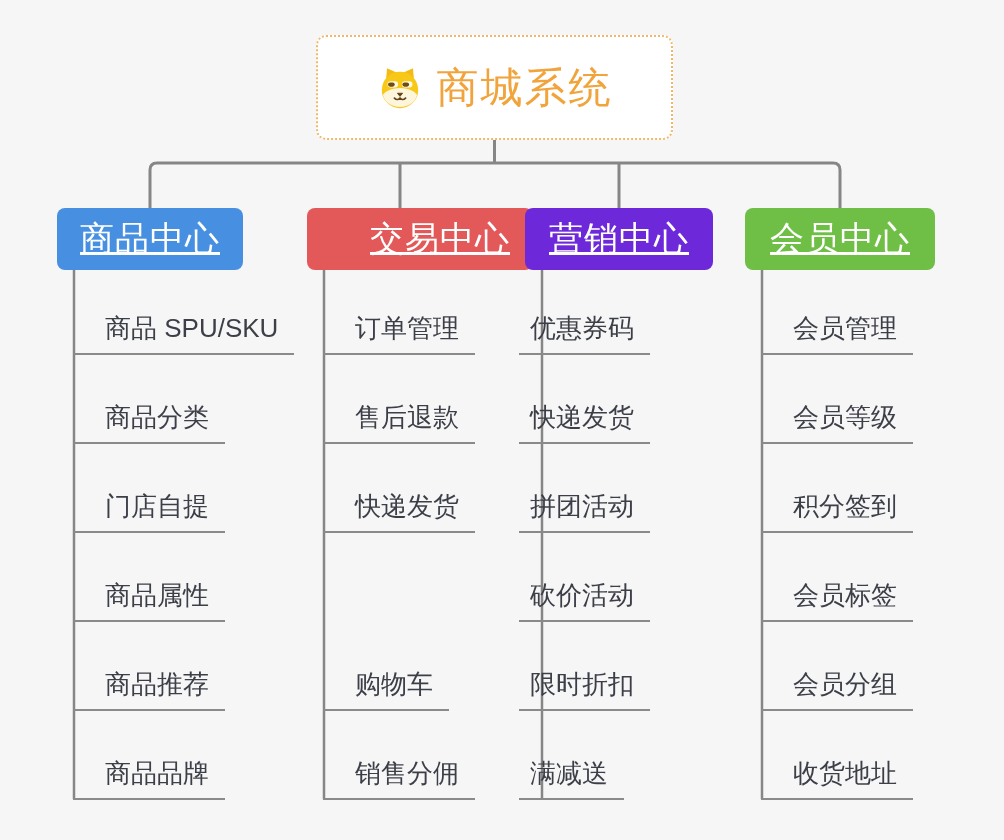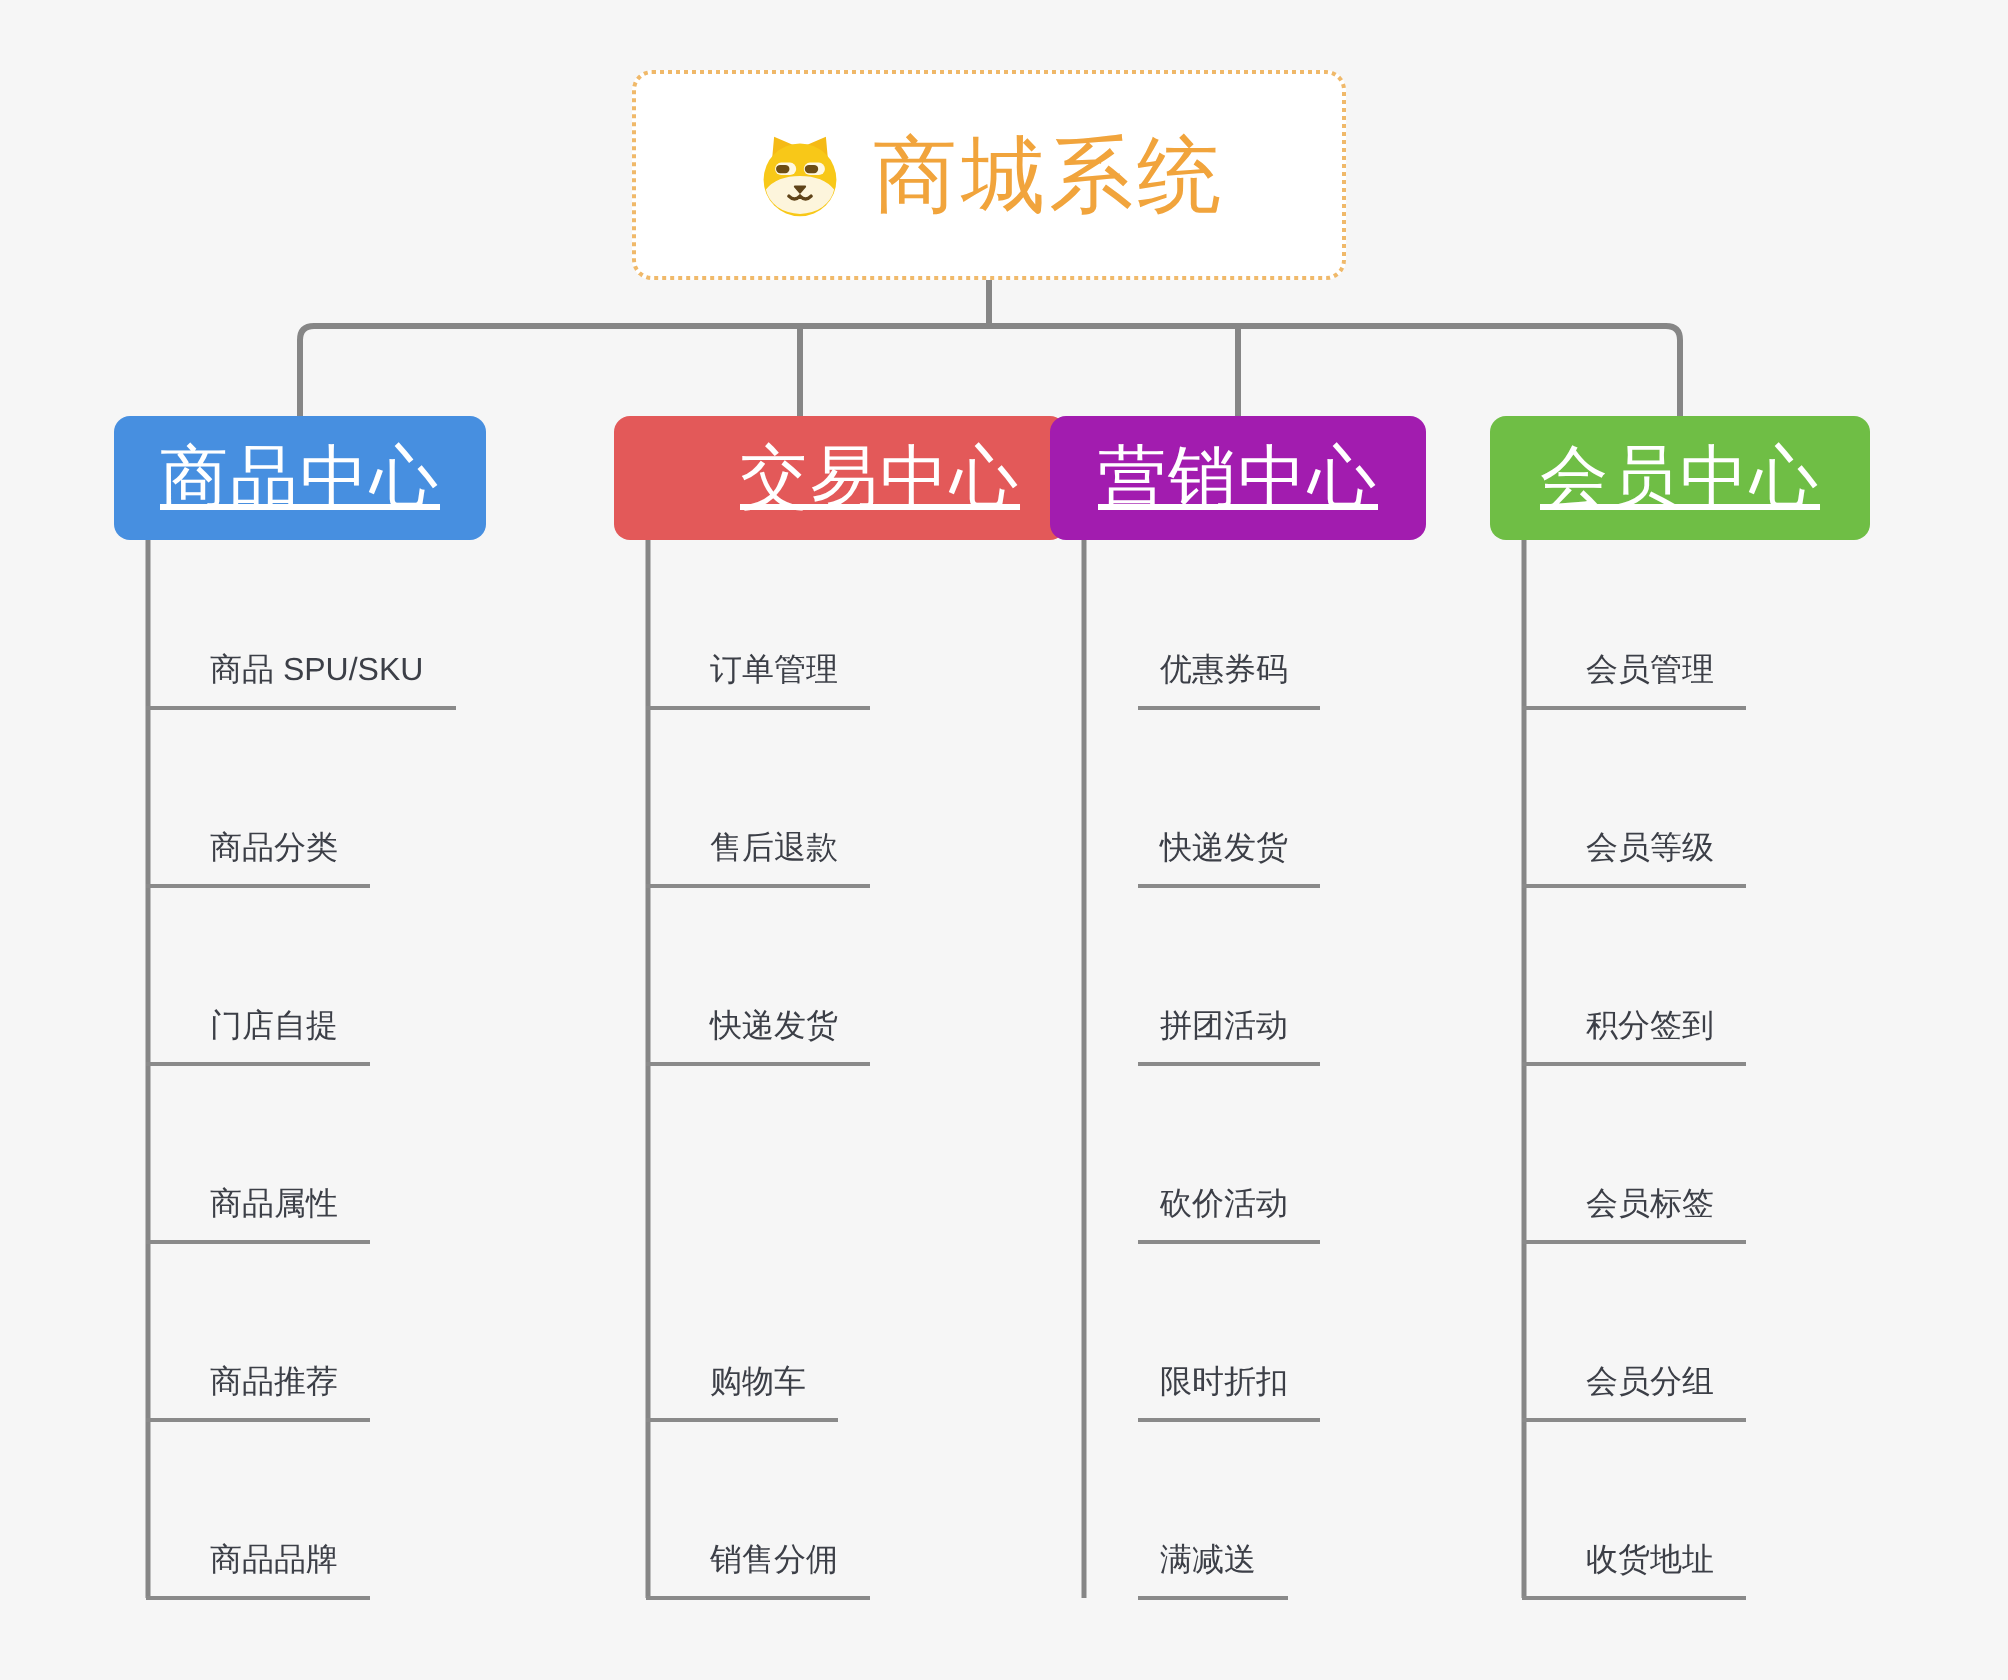--- a/index.html
+++ b/index.html
@@ -50,29 +50,29 @@
   .h2{left:525px;width:188px;}
   .h3{left:745px;width:190px;}
   
   .item{
     position:absolute;
     box-sizing:border-box;
     height:46px;
     display:flex;align-items:flex-end;
     padding:0 16px 7px 32px;
     border-bottom:2px solid #8a8a8a;
-    font-size:16px;
+    font-size:26px;
     color:#3c3f47;
     white-space:nowrap;
     cursor:pointer;
     text-align:right;
   }
   .c0{left:73px;}
   .c1{left:323px;}
-  .c2{left:569px;padding-left:11px;}
+  .c2{left:519px;padding-left:11px;}
   .c3{left:761px;}
   .r0{top:309px;}
   .r1{top:398px;}
   .r2{top:487px;}
   .r3{top:576px;}
   .r4{top:665px;}
   .r5{top:754px;}
 </style>
 </head>
 <body>
@@ -107,21 +107,21 @@
         <rect x="26.5" y="18.2" width="7" height="4.4" rx="2.2" fill="#6d4d15"></rect>
         <path d="M21.3 29.5 h5.4 l-2.7 3.2 z" fill="#5f4318" stroke="#5f4318" stroke-width="1" stroke-linejoin="round"></path>
         <path d="M18.2 34.5 q2.9 3 5.8 0 q2.9 3 5.8 0" stroke="#5f4318" stroke-width="1.8" fill="none" stroke-linecap="round"></path>
       </svg>
     </span>
     <span class="root-title" style="color: rgb(241, 164, 60);">商城系统</span>
   </div>
 
   <div class="branch h0" style="background-color: rgb(71, 143, 224);">商品中心</div>
   <div class="branch h1" style="background-color: rgb(227, 89, 89);">交易中心</div>
-  <div class="branch h2" style="background-color: #a21caf;">营销中心</div>
+  <div class="branch h2" style="background-color: #6d28d9;">营销中心</div>
   <div class="branch h3" style="background-color: rgb(111, 190, 69);">会员中心</div>
 
   <div class="item c0 r0">商品 SPU/SKU</div>
   <div class="item c0 r1">商品分类</div>
   <div class="item c0 r2">门店自提</div>
   <div class="item c0 r3">商品属性</div>
   <div class="item c0 r4">商品推荐</div>
   <div class="item c0 r5">商品品牌</div>
 
   <div class="item c1 r0">订单管理</div>

